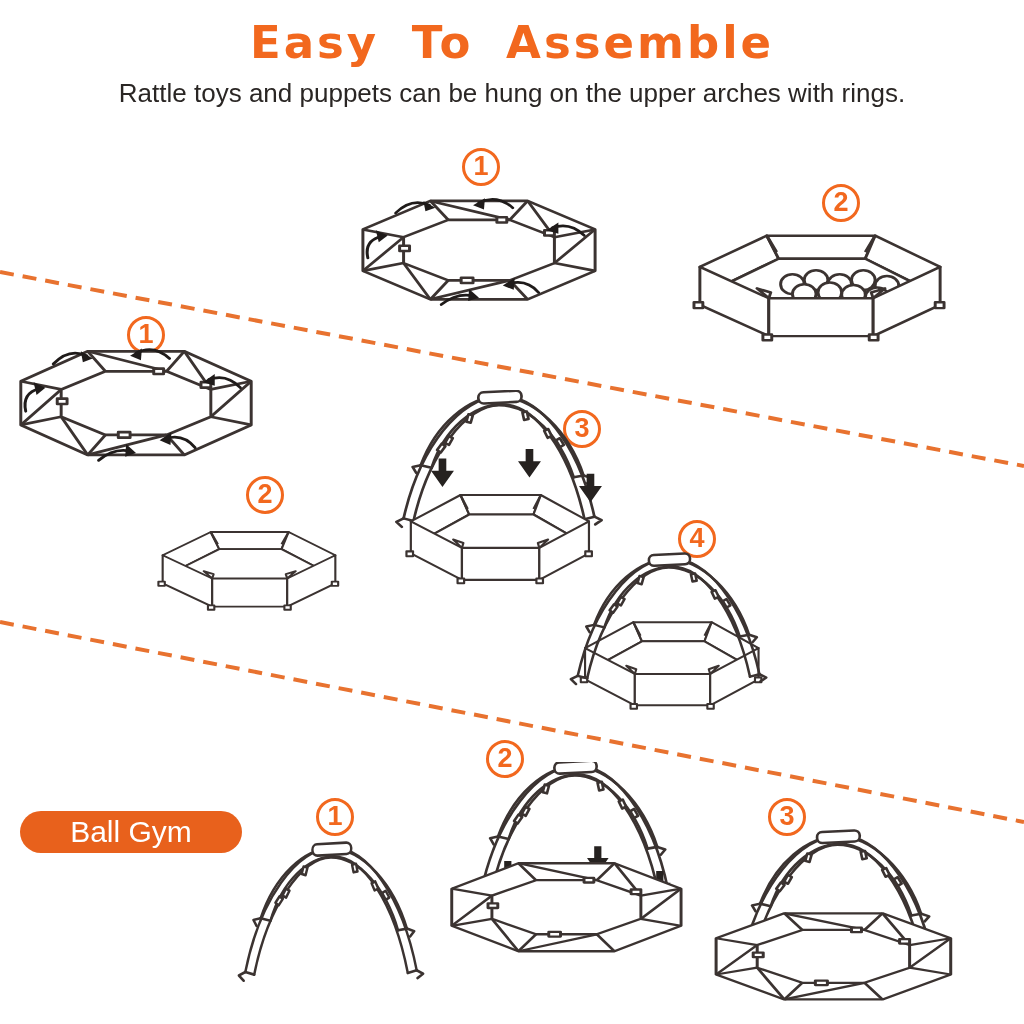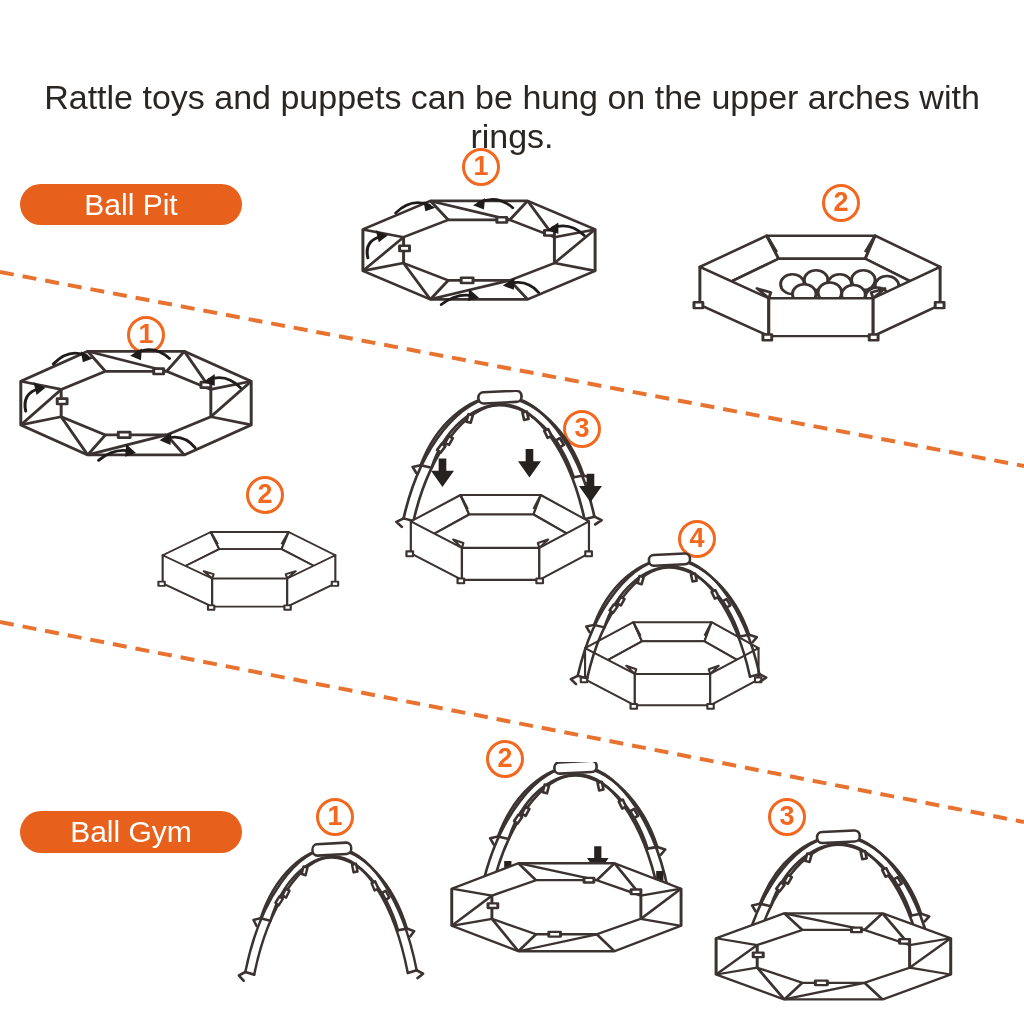--- a/index.html
+++ b/index.html
@@ -2,21 +2,21 @@
 <html><head>
 <meta charset="utf-8">
 <style>
   html,body{margin:0;padding:0;background:#fff;}
   .canvas{position:relative;width:1024px;height:1024px;background:#ffffff;overflow:hidden;
           font-family:"Liberation Sans",sans-serif;}
   .title{position:absolute;top:16px;left:0;width:100%;text-align:center;
          font-family:"DejaVu Sans",sans-serif;font-weight:bold;font-size:45px;
          color:#F2681E;letter-spacing:3px;word-spacing:14px;}
   .subtitle{position:absolute;top:78px;left:0;width:100%;text-align:center;
-            font-size:34px;color:#2A2624;}
+            font-size:26px;color:#2A2624;}
   .pill{position:absolute;width:222px;height:41px;border-radius:22px;background:#E8611C;
         color:#ffffff;font-size:30px;line-height:41px;text-align:center;}
   .badge{position:absolute;width:38px;height:38px;box-sizing:border-box;
          border:3px solid #F2681E;border-radius:50%;background:#ffffff;
          color:#F2681E;font-weight:bold;font-size:27px;line-height:31px;text-align:center;}
   .illus{position:absolute;}
   .lines{position:absolute;left:0;top:0;width:1024px;height:1024px;pointer-events:none;}
 </style>
 </head>
 <body>
@@ -107,23 +107,23 @@
         <path d="M9,0 h9 v15 h9 L13.5,35 L0,15 h9 Z" fill="#262220"></path>
       </g>
     </defs>
   </svg>
 
   <svg class="lines">
     <line x1="0" y1="272" x2="1024" y2="466" stroke="#E8722F" stroke-width="4" stroke-dasharray="14 9"></line>
     <line x1="0" y1="622" x2="1024" y2="822" stroke="#E8722F" stroke-width="4" stroke-dasharray="14 9"></line>
   </svg>
 
+  <div class="title">Easy To Assemble</div>
   <div class="subtitle">Rattle toys and puppets can be hung on the upper arches with rings.</div>
 
-  <div class="pill" style="left:20px;top:184px;">Ball Pit</div>
 
   <div class="badge" style="left:462px;top:148px;">1</div>
   <svg class="illus" style="left:350px;top:194px;" width="258" height="114" viewBox="0 0 260 132" preserveAspectRatio="none">
     <use href="#g-ring"></use>
     <use href="#g-ringarrows"></use>
   </svg>
 
   <div class="badge" style="left:822px;top:184px;">2</div>
   <svg class="illus" style="left:692px;top:206px;" width="256" height="140" viewBox="0 0 260 170" preserveAspectRatio="none">
     <use href="#g-hexback"></use>

